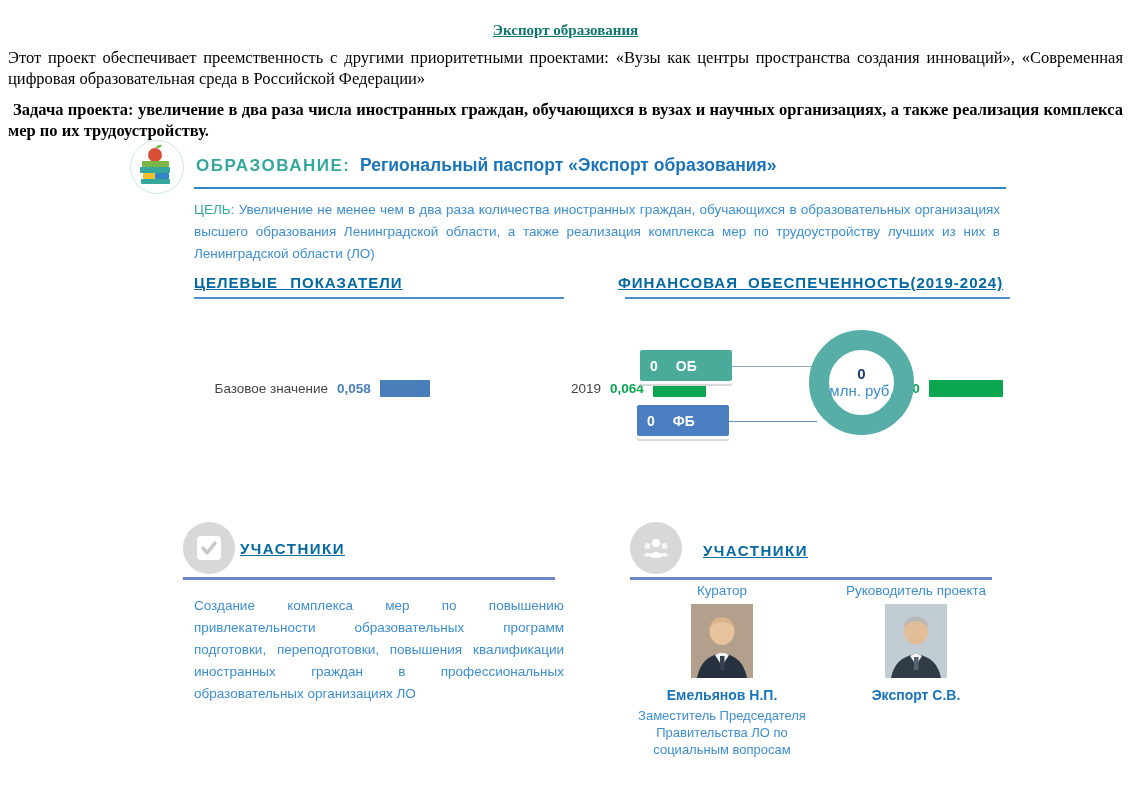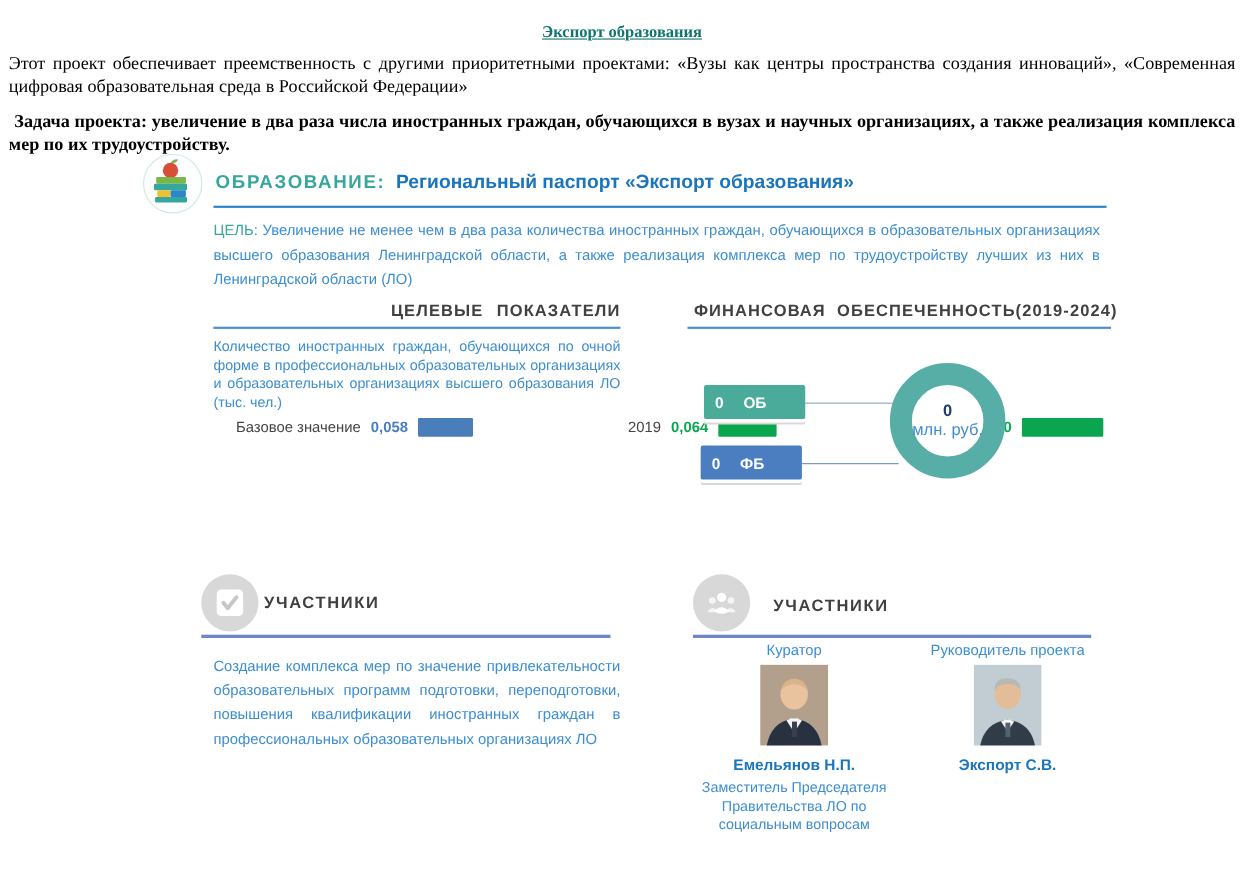--- a/index.html
+++ b/index.html
@@ -21,22 +21,22 @@
           background:#fefefe; border:1.5px solid #cfe8e4; display:flex; align-items:center; justify-content:center; }
   .brand { position:absolute; left:68px; top:16px; font-size:17px; font-weight:bold;
            color:#35a79c; letter-spacing:1.5px; }
   .passport-title { position:absolute; left:232px; top:15px; font-size:17.5px; font-weight:bold; color:#1b75bc; }
   .header-rule { position:absolute; left:66px; top:47px; width:812px; height:2px; background:#2f86c7; }
 
   .goal { position:absolute; left:66px; top:59px; width:806px; font-size:13.5px; line-height:22px;
           color:#3d8ed0; text-align:justify; }
   .goal .goal-label { color:#35a79c; }
 
-  .col-head { position:absolute; font-size:15px; font-weight:bold; color:#404040;
-              letter-spacing:1px; word-spacing:7px; text-align:right; }
+  .col-head { position:absolute; font-size:15px; font-weight:bold; color:#0369a1;
+              letter-spacing:1px; word-spacing:7px; text-align:left;text-decoration:underline; }
   .rule2 { position:absolute; height:2px; background:#4a90d0; }
   .rule3 { position:absolute; height:3px; background:#6f87c9; }
 
   .targets-desc { position:absolute; left:66px; top:166px; width:370px; font-size:13px;
                   line-height:17px; color:#3d8ed0; text-align:justify; }
 
   
   .chart { position:absolute; left:50px; top:240px; width:400px; display:flex;
            flex-direction:row; gap:21px; }
   .chart-row { display:flex; align-items:center; height:17px; }
@@ -94,21 +94,20 @@
     </svg>
   </div>
   <div class="brand">ОБРАЗОВАНИЕ:</div>
   <div class="passport-title">Региональный паспорт «Экспорт образования»</div>
   <div class="header-rule"></div>
 
   <p class="goal"><span class="goal-label">ЦЕЛЬ:</span><span> Увеличение не менее чем в два раза количества иностранных граждан, обучающихся в образовательных организациях высшего образования Ленинградской области, а также реализация комплекса мер по трудоустройству лучших из них в Ленинградской области (ЛО)</span></p>
 
   <div class="col-head" style="left:66px; top:134px; width:370px;">ЦЕЛЕВЫЕ ПОКАЗАТЕЛИ</div>
   <div class="rule2" style="left:66px; top:157px; width:370px;"></div>
-  <p class="targets-desc">Количество иностранных граждан, обучающихся по очной форме в профессиональных образовательных организациях и образовательных организациях высшего образования ЛО (тыс. чел.)</p>
 
   <div class="chart">
     <div class="chart-row">
       <span class="chart-label">Базовое значение</span>
       <span class="chart-value" style="color: rgb(74, 126, 187);">0,058</span>
       <span class="bar" style="width: 50px; background: rgb(74, 126, 187);"></span>
     </div>
     <div class="chart-row">
       <span class="chart-label">2019</span>
       <span class="chart-value" style="color: rgb(10, 166, 79);">0,064</span>
@@ -147,21 +146,21 @@
   </div>
 
   <div class="sec-icon" style="left:55px; top:382px;">
     <svg width="26" height="26" viewBox="0 0 26 26">
       <rect x="1" y="1" width="24" height="24" rx="4" fill="#ffffff"></rect>
       <path d="M7 13 l4 5 l8 -10" stroke="#c7c7c7" stroke-width="3.5" fill="none" stroke-linecap="round" stroke-linejoin="round"></path>
     </svg>
   </div>
   <div class="col-head" style="left:112px; top:400px; width:auto; letter-spacing:1.5px;">УЧАСТНИКИ</div>
   <div class="rule3" style="left:55px; top:437px; width:372px;"></div>
-  <p class="result-text">Создание комплекса мер по значение привлекательности образовательных программ подготовки, переподготовки, повышения квалификации иностранных граждан в профессиональных образовательных организациях ЛО</p>
+  <p class="result-text">Создание комплекса мер по повышению привлекательности образовательных программ подготовки, переподготовки, повышения квалификации иностранных граждан в профессиональных образовательных организациях ЛО</p>
 
   <div class="sec-icon" style="left:502px; top:382px;">
     <svg width="30" height="28" viewBox="0 0 30 28" fill="#ffffff">
       <circle cx="15" cy="9" r="4.2"></circle>
       <path d="M8 22 q7 -8 14 0 q-7 4 -14 0"></path>
       <circle cx="6.5" cy="12" r="3" opacity="0.75"></circle>
       <path d="M2 22 q4.5 -6 9 -1 q-4 3 -9 1" opacity="0.75"></path>
       <circle cx="23.5" cy="12" r="3" opacity="0.75"></circle>
       <path d="M28 22 q-4.5 -6 -9 -1 q4 3 9 1" opacity="0.75"></path>
     </svg>

